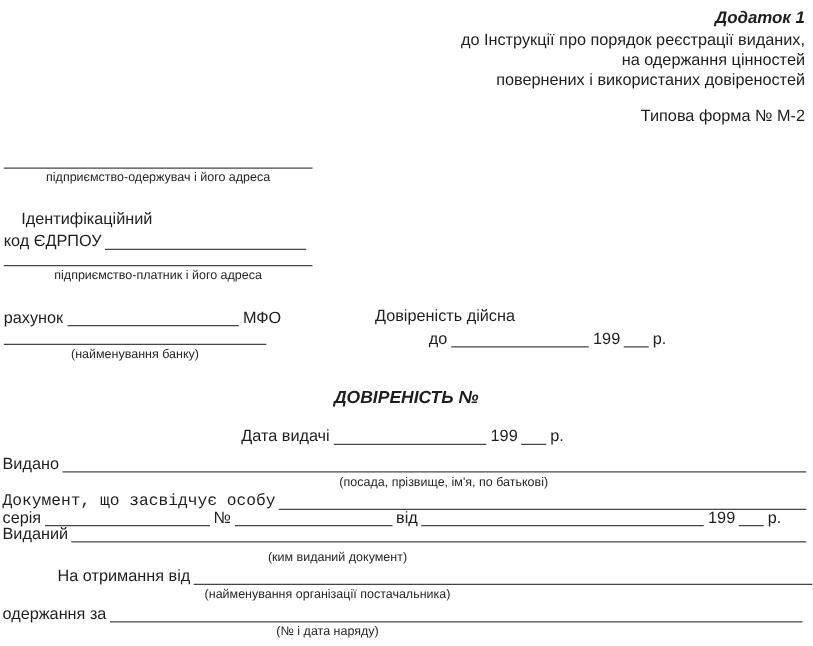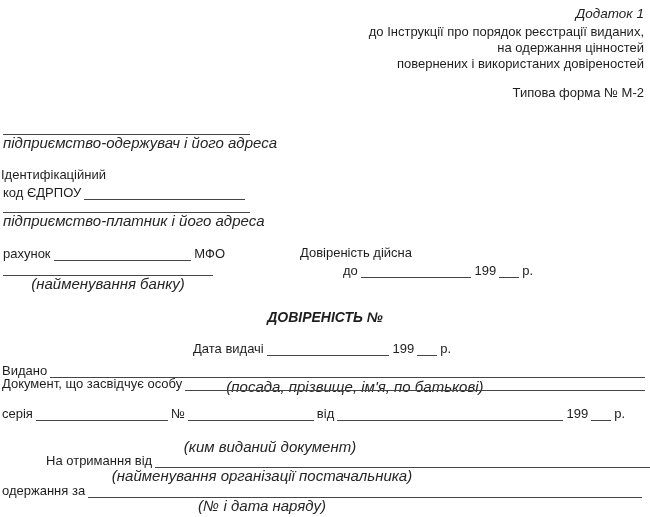--- a/index.html
+++ b/index.html
@@ -8,46 +8,46 @@
     position:relative; width:650px; height:517px; background:#ffffff;
     font-family:"Liberation Sans", sans-serif; color:#1e1e1e; overflow:hidden;
   }
   .txt { position:absolute; font-size:13px; line-height:15px; white-space:nowrap; }
   .row { position:absolute; display:flex; align-items:flex-end; gap:3px;
          font-size:13px; line-height:15px; height:15px; white-space:nowrap; }
   .row .lbl { flex:0 0 auto; }
   .fl { border-bottom:1px solid #454545; height:13px; flex:0 0 auto; }
   .grow { flex:1 1 auto; }
   .hline { position:absolute; height:0; border-bottom:1px solid #454545; }
-  .cap { position:absolute; font-style:italic; font-size:15px; line-height:12px;
+  .cap { position:absolute; font-size:10px; line-height:12px;
          text-align:center; color:#262626; white-space:nowrap; }
   .hdr { position:absolute; top:6px; right:6px; text-align:right;
          font-size:13px; line-height:16px; }
-  .hdr-appendix { font-weight:normal; font-style:italic; font-size:13.5px; margin-bottom:2px; }
+  .hdr-appendix { font-weight:bold; font-style:italic; font-size:13.5px; margin-bottom:2px; }
   .hdr-form { margin-top:13px; }
   .doc-title { position:absolute; left:0; right:0; top:309px; text-align:center;
                font-weight:bold; font-style:italic; font-size:14px; line-height:16px; }
 </style>
 </head>
 <body>
 
 <div class="page">
 
   <div class="hdr">
     <div class="hdr-appendix">Додаток 1</div>
     <div>до Інструкції про порядок реєстрації виданих,</div>
     <div>на одержання цінностей</div>
     <div>повернених і використаних довіреностей</div>
     <div class="hdr-form">Типова форма № М-2</div>
   </div>
 
   <div class="hline" style="left:3px; top:134px; width:247px;"></div>
   <div class="cap" style="left:3px; top:137px; width:247px;">підприємство-одержувач і його адреса</div>
 
-  <div class="txt" style="left:1px; top:167px;">Ідентифікаційний</div>
+  <div class="txt" style="left:17px; top:167px;">Ідентифікаційний</div>
   <div class="row" style="left:3px; top:185px; width:242px;">
     <span class="lbl">код ЄДРПОУ</span>
     <span class="fl grow"></span>
   </div>
 
   <div class="hline" style="left:3px; top:212px; width:247px;"></div>
   <div class="cap" style="left:3px; top:215px; width:247px;">підприємство-платник і його адреса</div>
 
   <div class="row" style="left:3px; top:246px; width:222px;">
     <span class="lbl">рахунок</span>
@@ -76,37 +76,41 @@
     <span class="fl" style="width:20px;"></span>
     <span class="lbl">р.</span>
   </div>
 
   <div class="row" style="left:2px; top:363px; width:643px;">
     <span class="lbl">Видано</span>
     <span class="fl grow"></span>
   </div>
   <div class="cap" style="left:60px; top:381px; width:590px;">(посада, прізвище, ім'я, по батькові)</div>
 
-  <div class="row" style="left:2px; top:376px; width:643px;">
+  <div class="row" style="left:2px; top:393px; width:643px;font-family:Liberation Mono, monospace;">
     <span class="lbl">Документ, що засвідчує особу</span>
     <span class="fl grow"></span>
   </div>
 
   <div class="row" style="left:2px; top:406px; width:623px;">
     <span class="lbl">серія</span>
     <span class="fl" style="width:132px;"></span>
     <span class="lbl">№</span>
     <span class="fl" style="width:126px;"></span>
     <span class="lbl">від</span>
     <span class="fl grow"></span>
     <span class="lbl">199</span>
     <span class="fl" style="width:20px;"></span>
     <span class="lbl">р.</span>
   </div>
 
+  <div class="row" style="left:2px; top:419px; width:643px;">
+    <span class="lbl">Виданий</span>
+    <span class="fl grow"></span>
+  </div>
   <div class="cap" style="left:0px; top:441px; width:540px;">(ким виданий документ)</div>
 
   <div class="row" style="left:2px; top:453px; width:643px;margin-left:44px;">
     <span class="lbl">На отримання від</span>
     <span class="fl grow"></span>
   </div>
   <div class="cap" style="left:0px; top:470px; width:524px;">(найменування організації постачальника)</div>
 
   <div class="row" style="left:2px; top:483px; width:640px;">
     <span class="lbl">одержання за</span>

